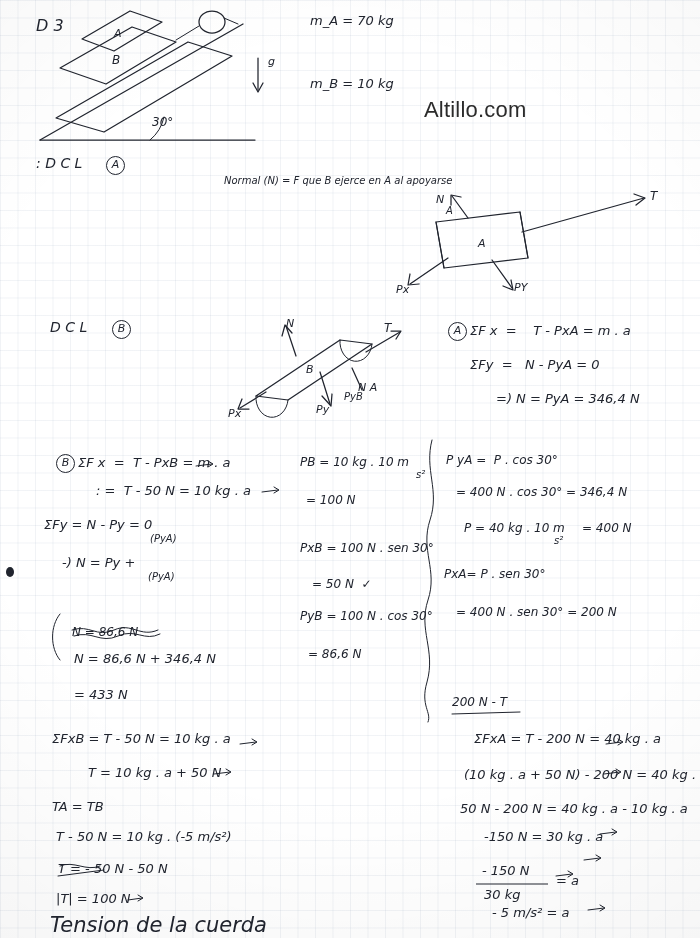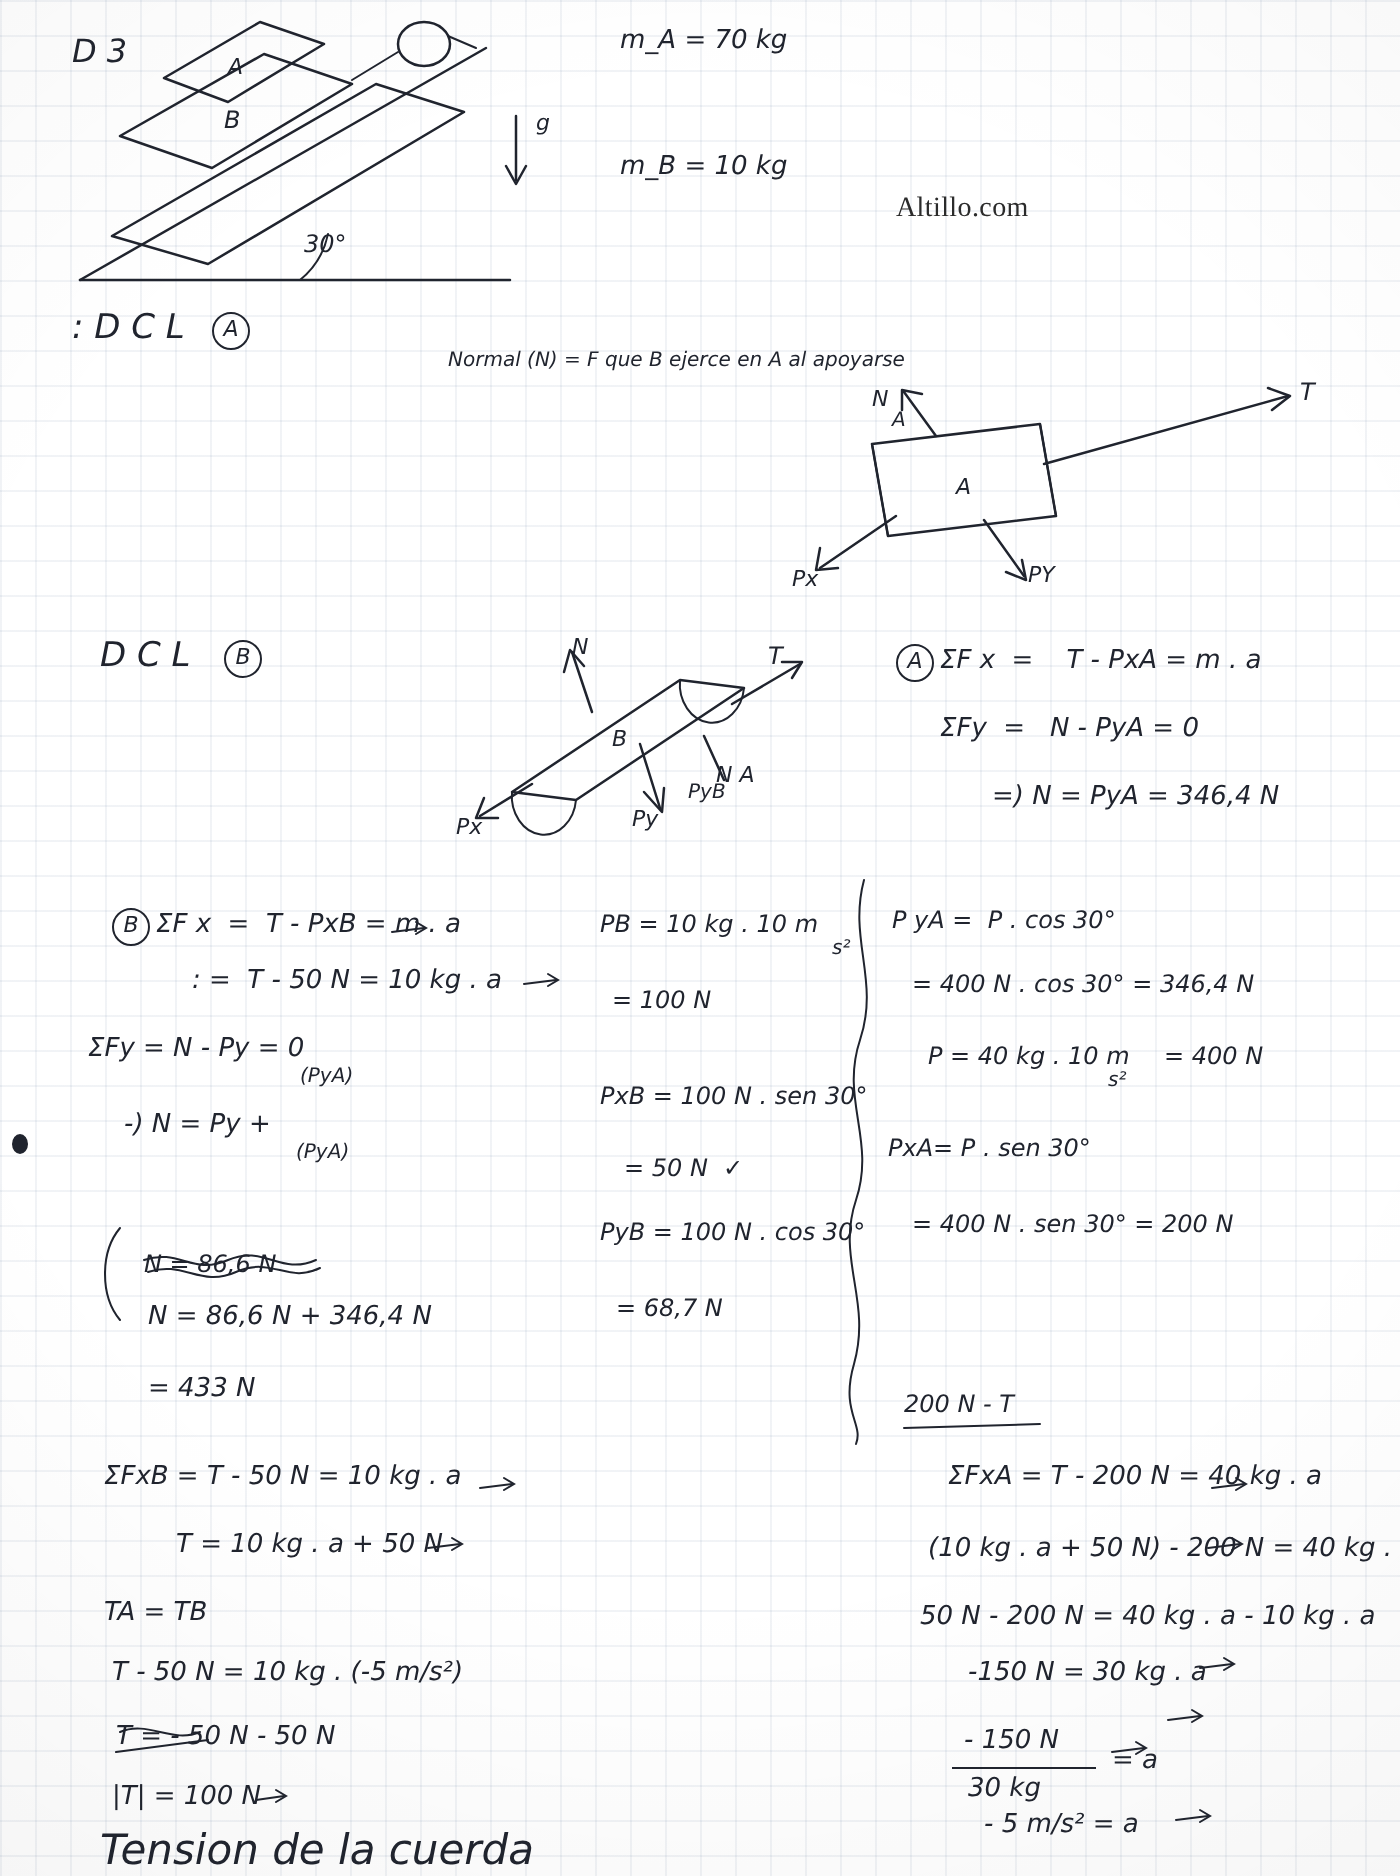--- a/index.html
+++ b/index.html
@@ -30,31 +30,30 @@
     color:#20242e;
     font-family:"DejaVu Sans", sans-serif;
     white-space:pre;
     line-height:1.05;
   }
   .hw.i{font-style:italic;}
   .s10{font-size:10px;}
   .s11{font-size:11px;}
   .s12{font-size:12px;}
   .s13{font-size:13px;}
-  .s14{font-size:17px;}
+  .s14{font-size:14px;}
   .s15{font-size:21px;}
   .s16{font-size:16px;}
   .brand{
     position:absolute;
     left:424px; top:97px;
-    font-size:14px;
+    font-size:22px;
     color:#2b2b2b;
-    font-family:Liberation Serif, serif;
+    font-family:Liberation Sans, sans-serif;
     letter-spacing:.2px;
-    margin-left:24px;
   }
   .circ{
     display:inline-block;
     border:1.3px solid #20242e;
     border-radius:50%;
     width:17px;height:17px;
     line-height:15px;
     text-align:center;
     font-size:11px;
     vertical-align:middle;
@@ -219,21 +218,21 @@
 <div class="hw s13 i" style="left:58px;top:862px;">T = - 50 N - 50 N</div>
 <div class="hw s13 i" style="left:56px;top:892px;">|T| = 100 N</div>
 <div class="hw s15 i" style="left:50px;top:914px;">Tension de la cuerda</div>
 
 <div class="hw s12 i" style="left:300px;top:456px;">PB = 10 kg . 10 m</div>
 <div class="hw s10 i" style="left:416px;top:470px;">s²</div>
 <div class="hw s12 i" style="left:306px;top:494px;">= 100 N</div>
 <div class="hw s12 i" style="left:300px;top:542px;">PxB = 100 N . sen 30°</div>
 <div class="hw s12 i" style="left:312px;top:578px;">= 50 N  ✓</div>
 <div class="hw s12 i" style="left:300px;top:610px;">PyB = 100 N . cos 30°</div>
-<div class="hw s12 i" style="left:308px;top:648px;">= 68,7 N</div>
+<div class="hw s12 i" style="left:308px;top:648px;">= 86,6 N</div>
 
 <div class="hw s12 i" style="left:446px;top:454px;">P yA =  P . cos 30°</div>
 <div class="hw s12 i" style="left:456px;top:486px;">= 400 N . cos 30° = 346,4 N</div>
 <div class="hw s12 i" style="left:464px;top:522px;">P = 40 kg . 10 m</div>
 <div class="hw s10 i" style="left:554px;top:536px;">s²</div>
 <div class="hw s12 i" style="left:582px;top:522px;">= 400 N</div>
 <div class="hw s12 i" style="left:444px;top:568px;">PxA= P . sen 30°</div>
 <div class="hw s12 i" style="left:456px;top:606px;">= 400 N . sen 30° = 200 N</div>
 <div class="hw s12 i" style="left:452px;top:696px;">200 N - T</div>
 <div class="hw s13 i" style="left:474px;top:732px;">ΣFxA = T - 200 N = 40 kg . a</div>

